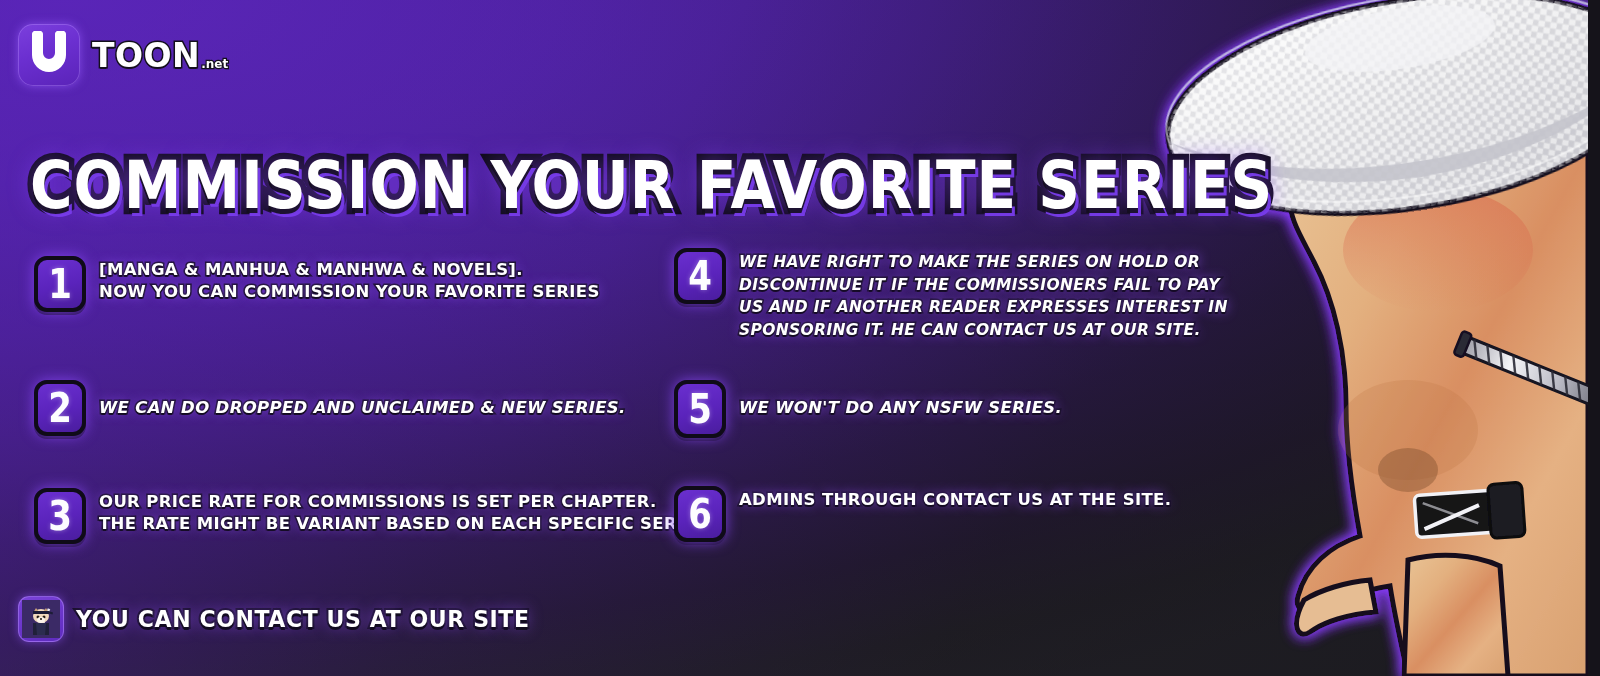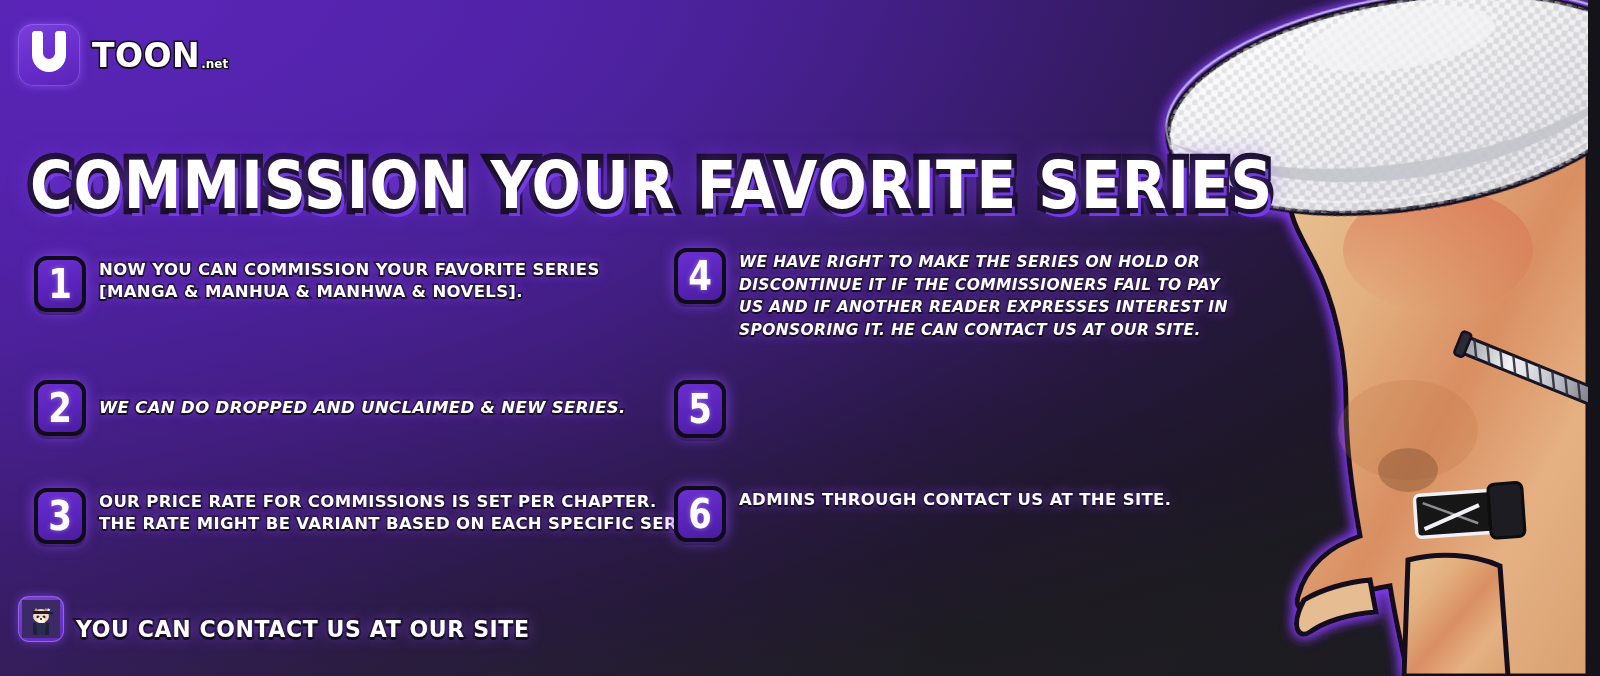--- a/index.html
+++ b/index.html
@@ -100,21 +100,21 @@
   .r3{left:0;  top:240px;}
   .r4{left:0;  top:0px;}
   .r5{left:0;  top:132px;}
   .r6{left:0;  top:238px;}
 
   .r2 .rule-text, .r5 .rule-text{padding-top:17px;font-style:italic;}
   .r4 .rule-text{font-size:15.5px;line-height:22.5px;font-style:italic;}
   .r5 .badge{height:58px;}
 
   
-  .footer{position:absolute;left:18px;top:596px;display:flex;align-items:flex-end;gap:12px;z-index:6;}
+  .footer{position:absolute;left:18px;top:596px;display:flex;align-items:center;gap:12px;z-index:6;}
   .footer-chip{
     width:46px;height:46px;border-radius:11px;
     background:linear-gradient(160deg,#7a43d8,#5e2bbe);
     border:1px solid rgba(190,150,255,.45);
     box-shadow:0 0 10px rgba(140,80,250,.6);
     display:flex;align-items:center;justify-content:center;overflow:hidden;
   }
   .footer-text{
     font-family:"DejaVu Sans", sans-serif;
     font-weight:900;font-size:22px;letter-spacing:.6px;color:#fff;
@@ -149,22 +149,22 @@
 
   <div class="rules">
 
     <div class="col col-left">
 
       <div class="rule r1">
         <div class="badge">
           <span>1</span>
         </div>
         <div class="rule-text">
+          <div>[MANGA &amp; MANHUA &amp; MANHWA  &amp; NOVELS].</div>
           <div>NOW YOU CAN COMMISSION YOUR FAVORITE SERIES</div>
-          <div>[MANGA &amp; MANHUA &amp; MANHWA  &amp; NOVELS].</div>
         </div>
       </div>
 
       <div class="rule r2">
         <div class="badge">
           <span>2</span>
         </div>
         <div class="rule-text">
           <div>WE CAN DO DROPPED AND UNCLAIMED &amp; NEW SERIES.</div>
         </div>
@@ -192,20 +192,23 @@
           <div>WE HAVE RIGHT TO MAKE THE SERIES ON HOLD OR</div>
           <div>DISCONTINUE IT IF THE COMMISSIONERS FAIL TO PAY</div>
           <div>US AND IF ANOTHER READER EXPRESSES INTEREST IN</div>
           <div>SPONSORING IT. HE CAN CONTACT US AT OUR SITE.</div>
         </div>
       </div>
 
       <div class="rule r5">
         <div class="badge">
           <span>5</span>
+        </div>
+        <div class="rule-text">
+          <div>WE WON'T DO ANY NSFW SERIES.</div>
         </div>
       </div>
 
       <div class="rule r6">
         <div class="badge">
           <span>6</span>
         </div>
         <div class="rule-text">
           <div>ADMINS THROUGH CONTACT US AT THE SITE.</div>
         </div>

